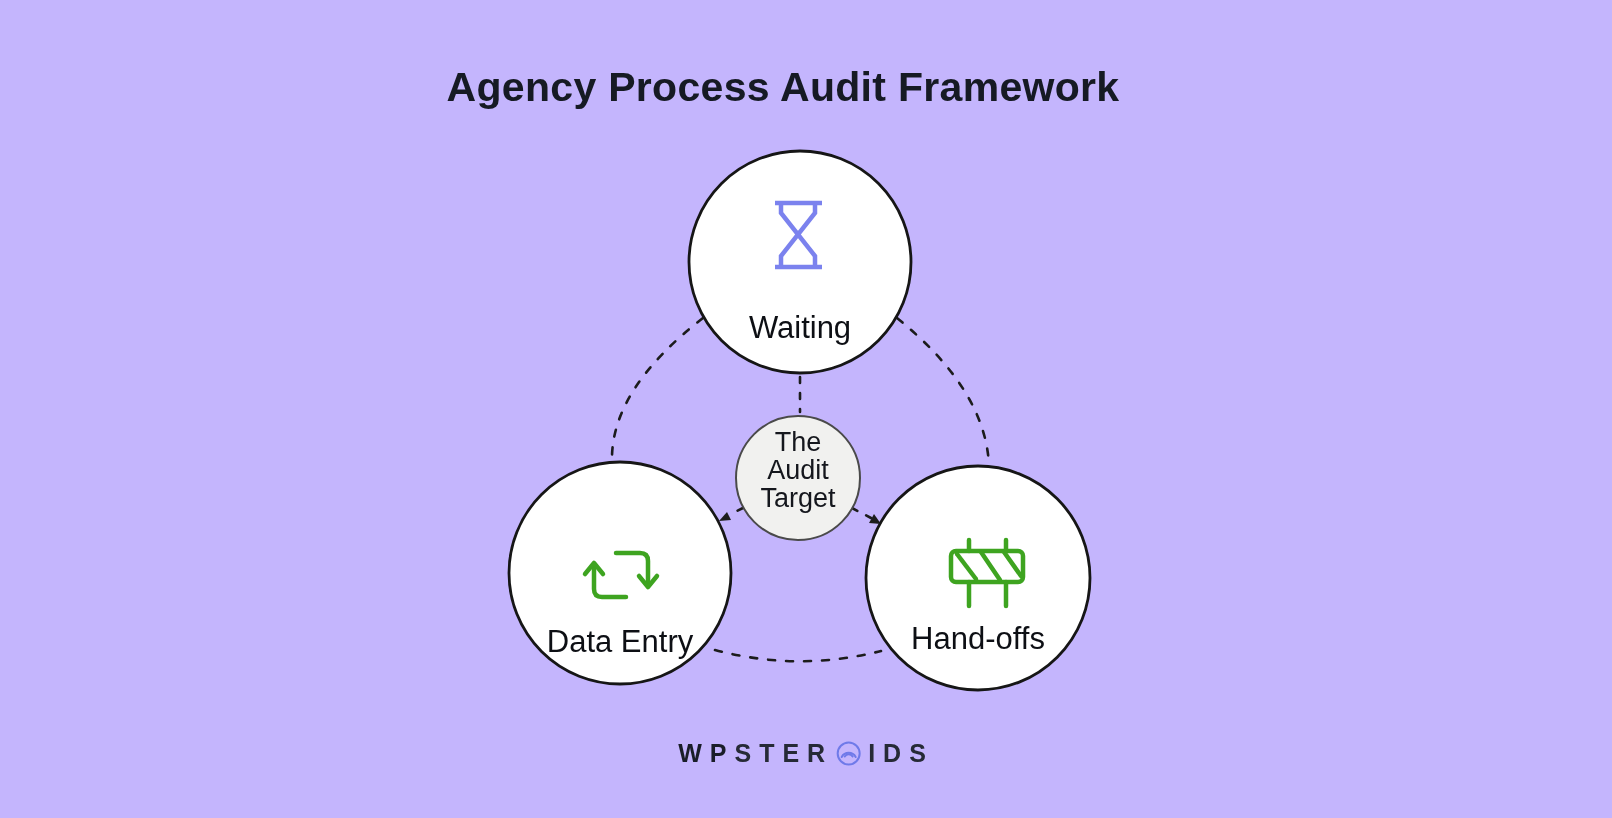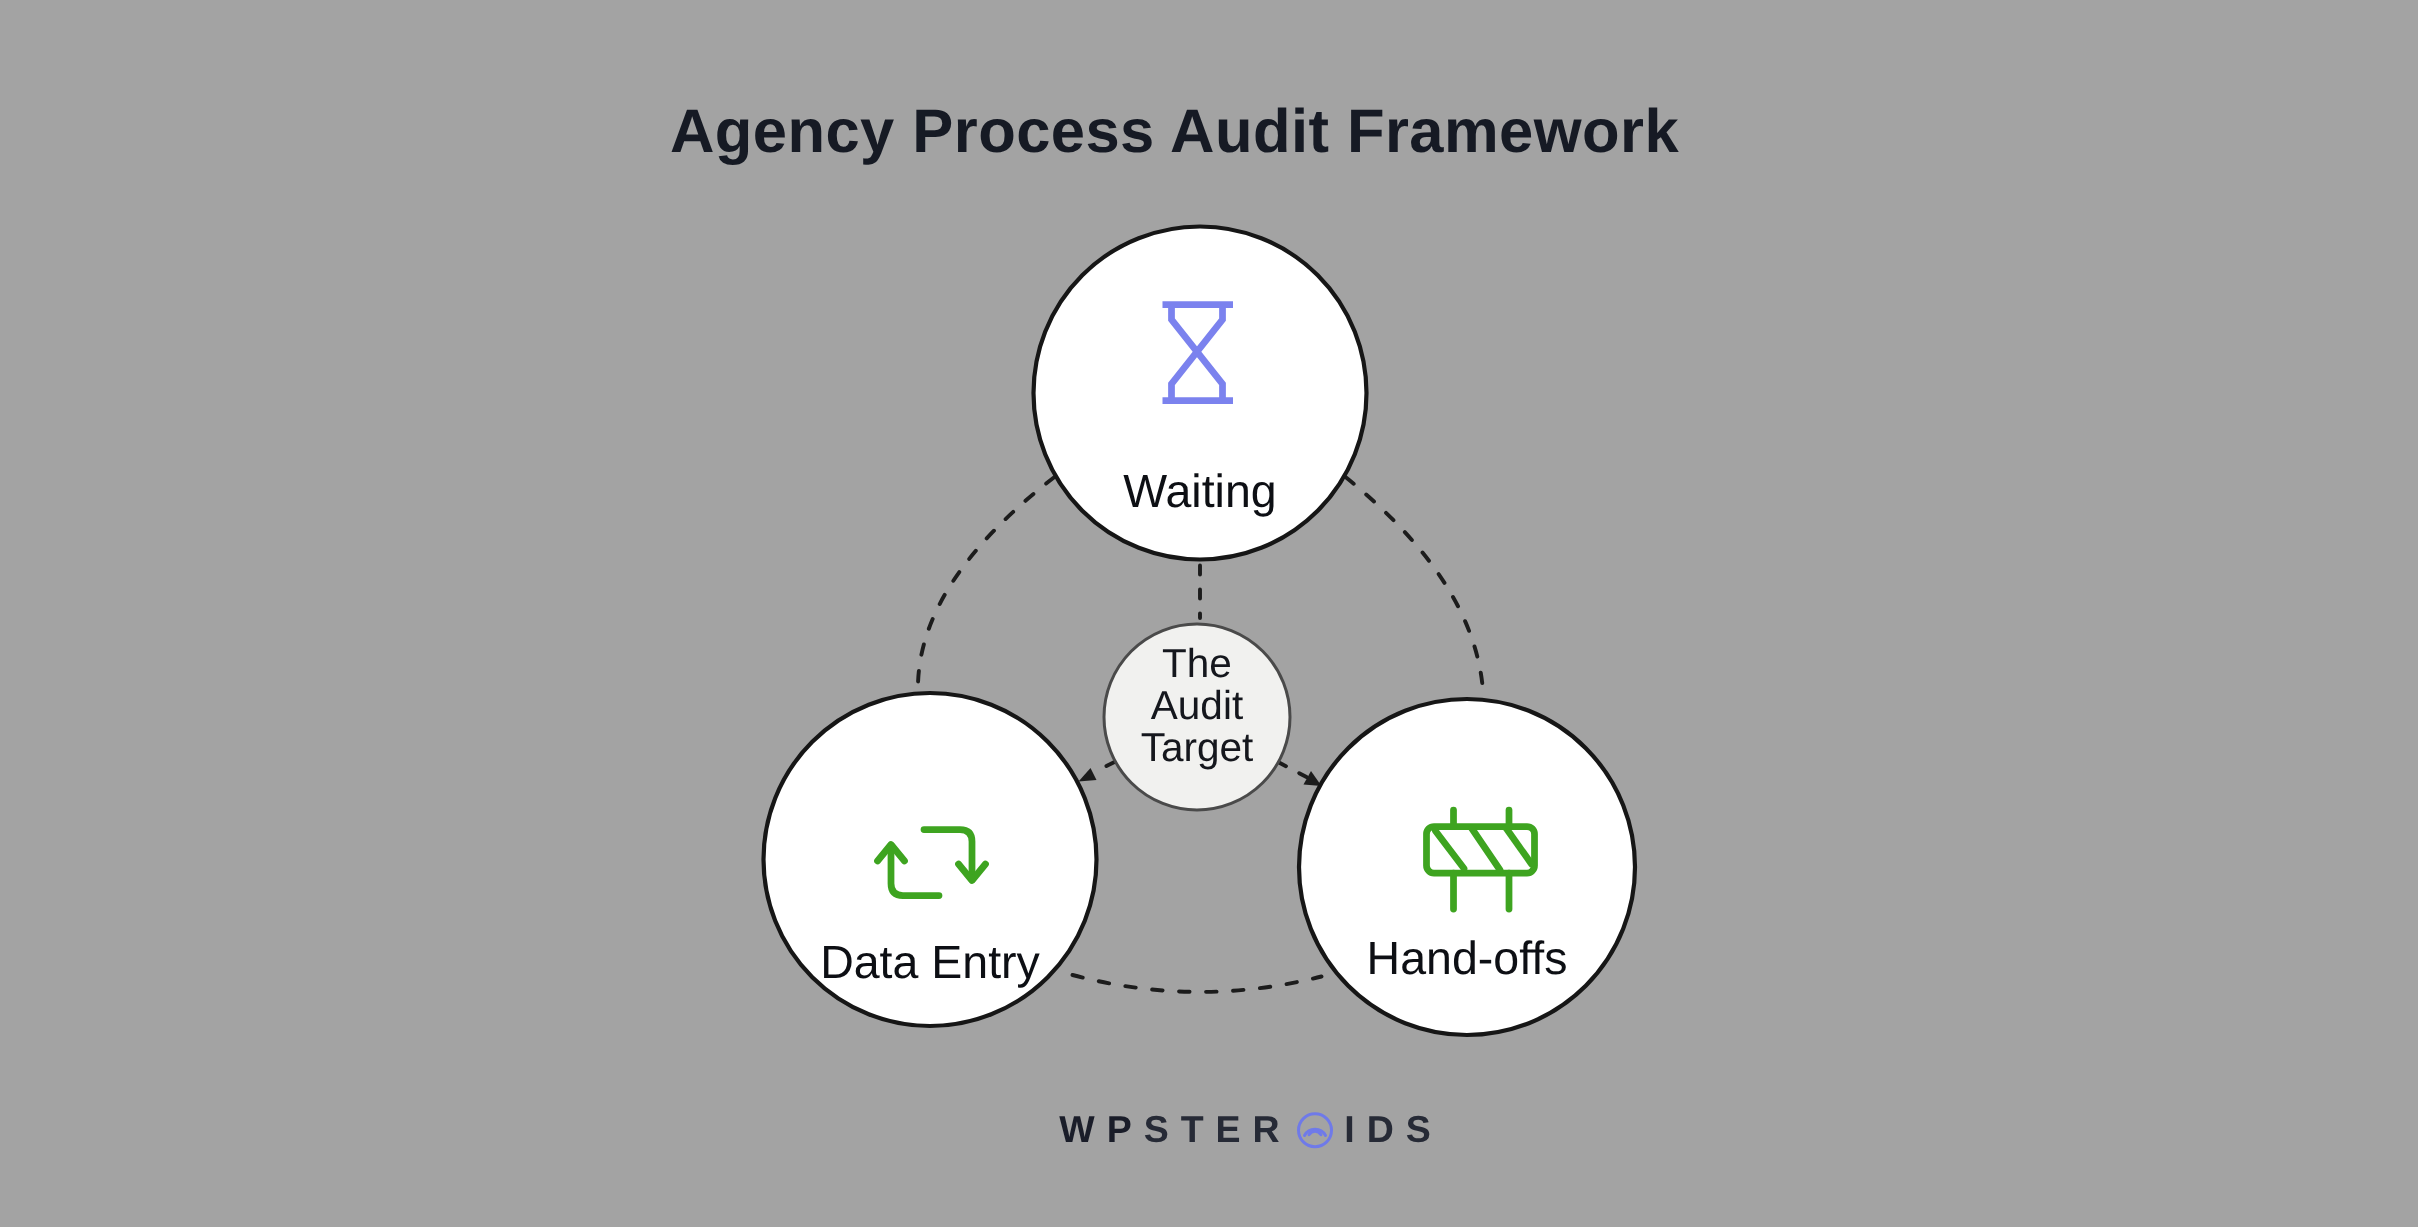--- a/index.html
+++ b/index.html
@@ -8,21 +8,21 @@
     background: #ffffff;
     width: 1612px;
     height: 818px;
     overflow: hidden;
     font-family: "Liberation Sans", sans-serif;
   }
   .stage {
     position: relative;
     width: 1612px;
     height: 818px;
-    background: #a3a3a3;
+    background: #c4b5fd;
   }
   svg { display: block; }
 
   .title-text {
     font-family: "Liberation Sans", sans-serif;
     font-size: 41px;
     font-weight: 600;
     letter-spacing: 0.3px;
     fill: #161a24;
   }
@@ -48,21 +48,20 @@
   .icon-green  { stroke: #3ea420; fill: none; stroke-width: 4.5px; stroke-linecap: round; stroke-linejoin: round; }
 
   .logo {
     position: absolute;
     top: 740px;
     left: 50%;
     transform: translateX(-50%);
     display: flex;
     align-items: center;
     white-space: nowrap;
-    margin-left: 28px;
   }
   .logo .seg {
     font-size: 25px;
     letter-spacing: 8px;
     color: #262a36;
     font-weight: 700;
     line-height: 27px;
   }
   .logo .seg.bold {
     font-weight: 700;

